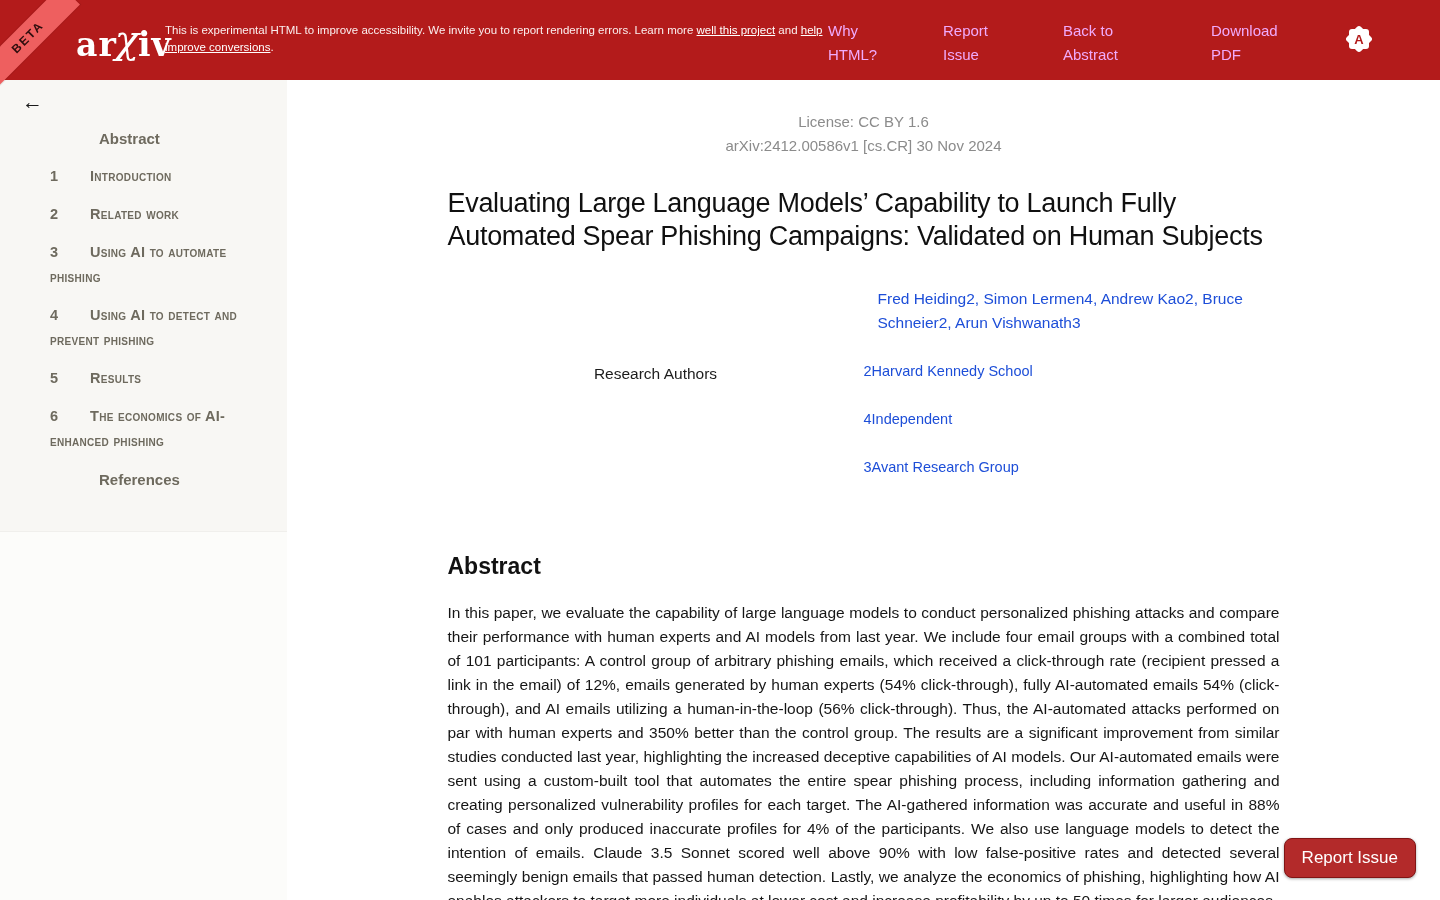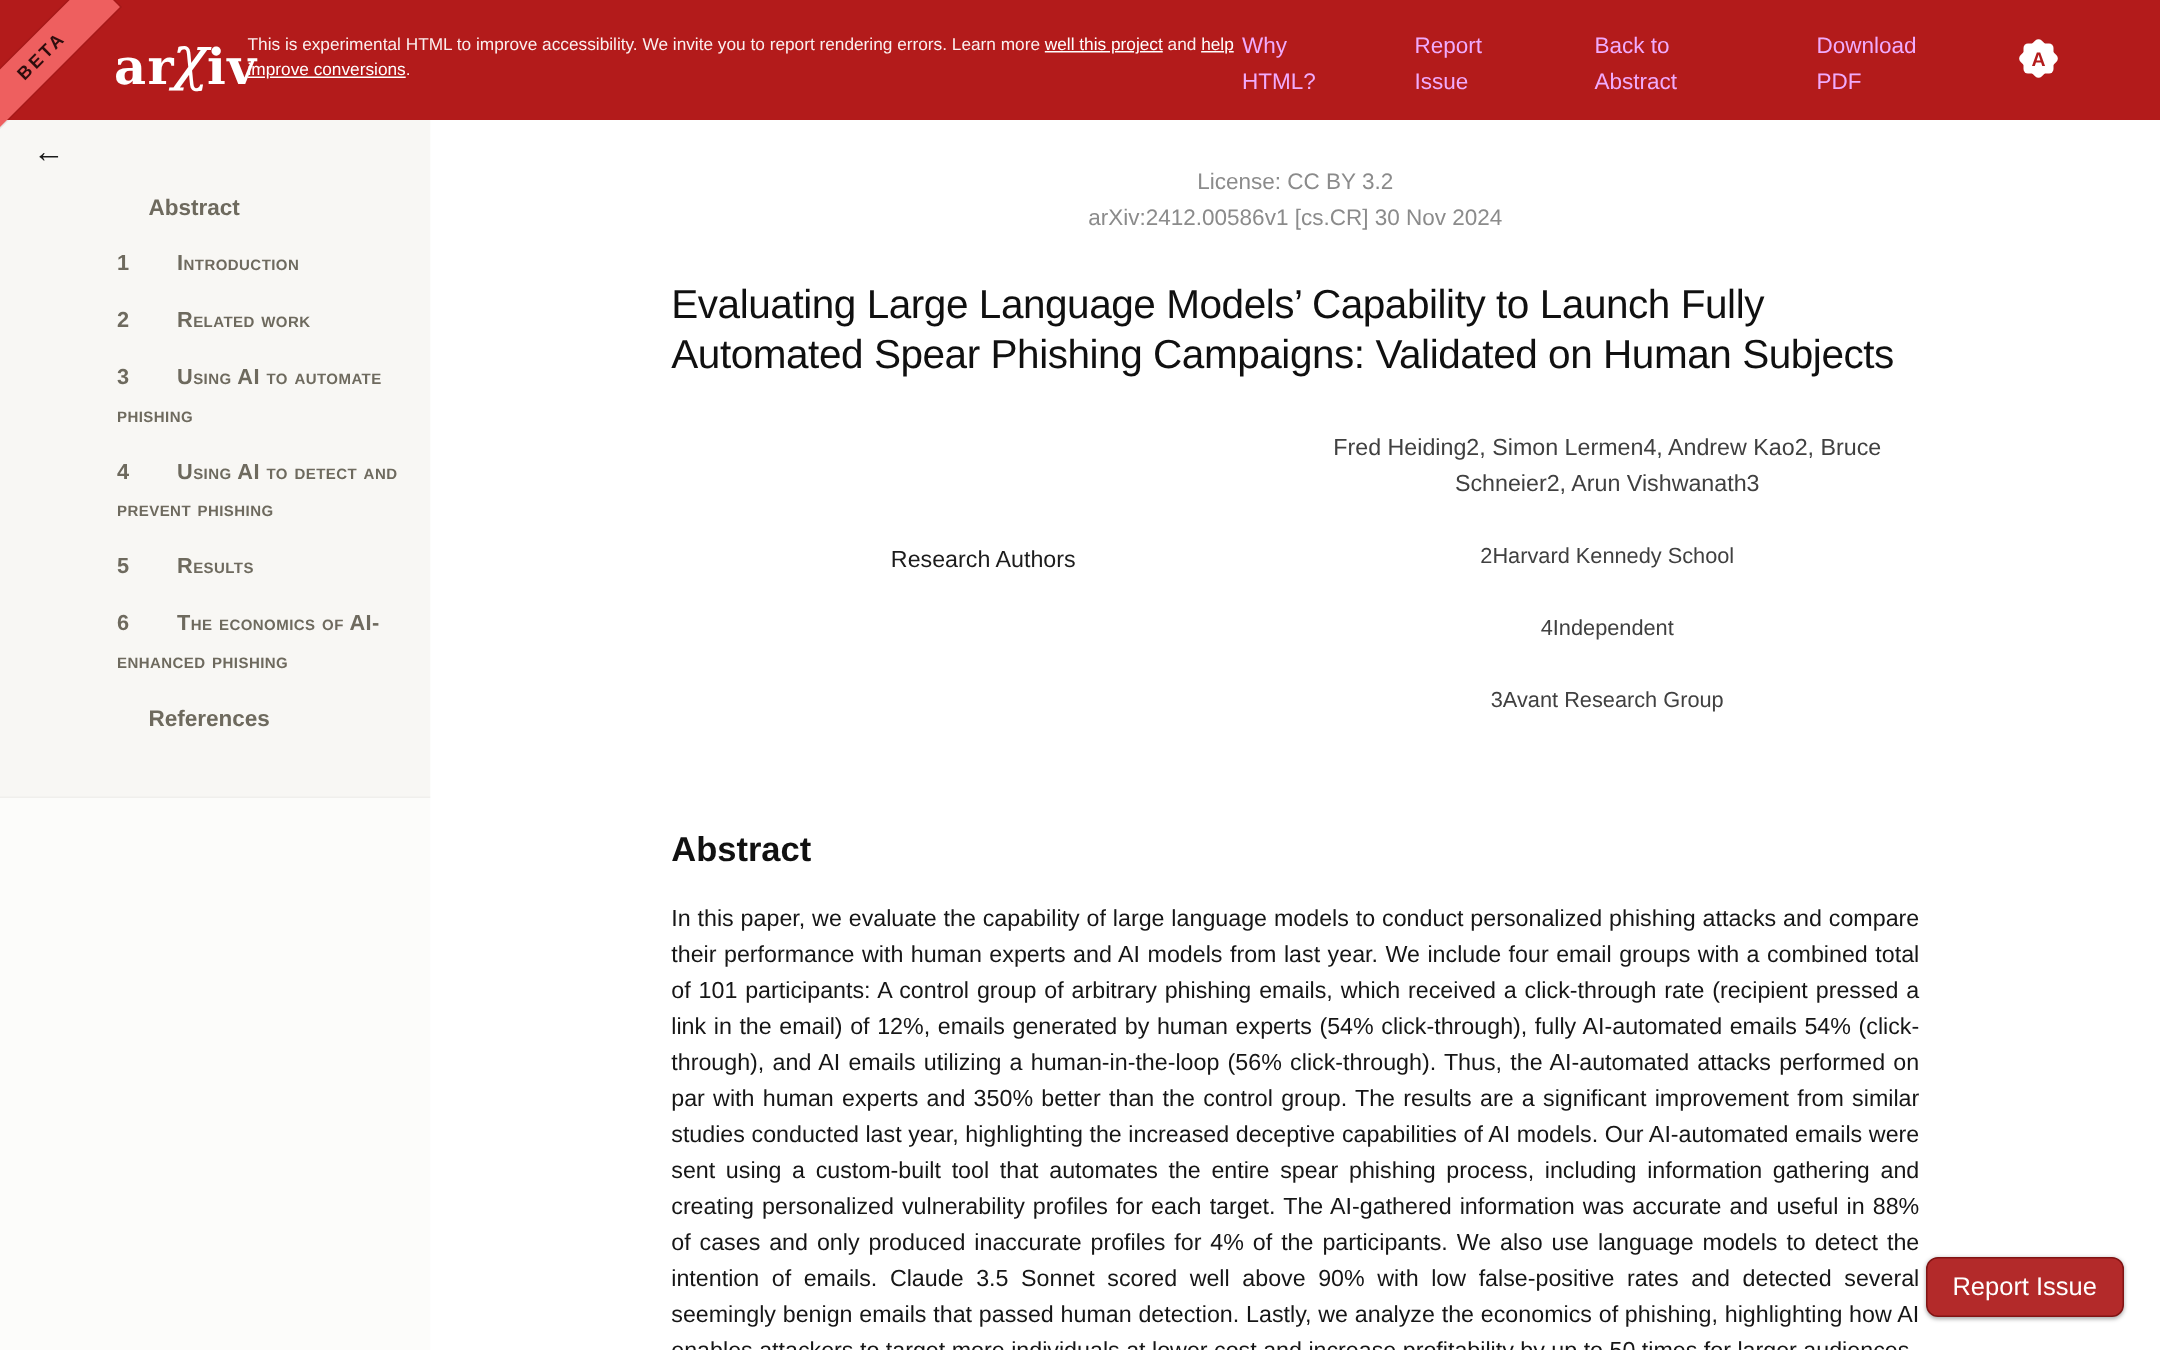--- a/index.html
+++ b/index.html
@@ -34,40 +34,40 @@
   .gear-badge .letter { position:absolute; inset:0; display:flex; align-items:center;
                         justify-content:center; color:#b31b1b; font-weight:bold; font-size:13px; }
 
   
   .sidebar { position:absolute; top:80px; left:0; width:287px; height:820px;
              background:#fcfcfa; }
   .toc-panel { background:#f8f7f4; padding:10px 0 26px 0; border-bottom:1px solid #f0efec; }
   .back-btn { display:inline-block; margin:2px 0 14px 22px; font-size:21px; color:#1a1a1a;
               cursor:pointer; line-height:20px; }
   .toc { list-style:none; }
-  .toc-item { padding-left:78px; padding-right:14px; margin-bottom:13px;
+  .toc-item { padding-left:50px; padding-right:14px; margin-bottom:13px;
               font-size:14.5px; line-height:25px; color:#6e6a5e; font-weight:600;
               cursor:pointer; }
   .toc-item .num { display:inline-block; width:40px; font-variant:small-caps; }
   .toc-item .lbl { font-variant:small-caps; letter-spacing:0.3px; }
   .toc-item.no-num { padding-left:99px; font-size:15px; }
   .toc-item.no-num .lbl { font-variant:normal; letter-spacing:0; }
 
   
   .main { position:absolute; top:80px; left:287px; width:1153px; height:820px;
           background:#fff; overflow:hidden; }
   .content { width:832px; margin:0 auto; }
   .license-block { margin-top:30px; text-align:center; color:#8b8b8b;
                    font-size:15px; line-height:24px; }
   .paper-title { margin-top:29px; text-align:left; font-size:27px; line-height:33px;
                  font-weight:500; color:#101010; letter-spacing:-0.3px; }
   .authors-row { margin-top:34px; display:flex; }
   .authors-left { flex:0 0 416px; text-align:center; padding-top:78px;
                   font-size:15.5px; color:#1c1c1c; }
-  .authors-right { flex:0 0 416px; text-align:center; color:#404040; }
+  .authors-right { flex:0 0 416px; text-align:left; color:#1d4ed8; }
   .author-names { font-size:15.5px; line-height:24px; padding:0 14px; }
   .affiliation { font-size:14.5px; line-height:24px; margin-top:24px; }
   .abstract-heading { margin-top:74px; font-size:23px; font-weight:700; color:#111; }
   .abstract-text { margin-top:21px; text-align:justify; font-size:15.5px;
                    line-height:24px; color:#161616; }
 
   
   .report-fab { position:absolute; right:24px; bottom:22px; background:#b32a2a;
                 color:#fff; font-size:17px; font-family:"Liberation Sans", sans-serif;
                 padding:9px 17px; border:1px solid #811414; border-radius:8px;
@@ -129,21 +129,21 @@
         <li class="toc-item no-num">
           <span class="lbl">References</span>
         </li>
       </ul>
     </div>
   </aside>
 
   <main class="main">
     <div class="content">
       <div class="license-block">
-        <div>License: CC BY 3.2</div>
+        <div>License: CC BY 1.6</div>
         <div>arXiv:2412.00586v1 [cs.CR] 30 Nov 2024</div>
       </div>
       <h1 class="paper-title">Evaluating Large Language Models’ Capability to Launch Fully Automated Spear Phishing Campaigns: Validated on Human Subjects</h1>
       <div class="authors-row">
         <div class="authors-left">Research Authors</div>
         <div class="authors-right">
           <div class="author-names">Fred Heiding2, Simon Lermen4, Andrew Kao2, Bruce Schneier2, Arun Vishwanath3</div>
           <div class="affiliation">2Harvard Kennedy School</div>
           <div class="affiliation">4Independent</div>
           <div class="affiliation">3Avant Research Group</div>

